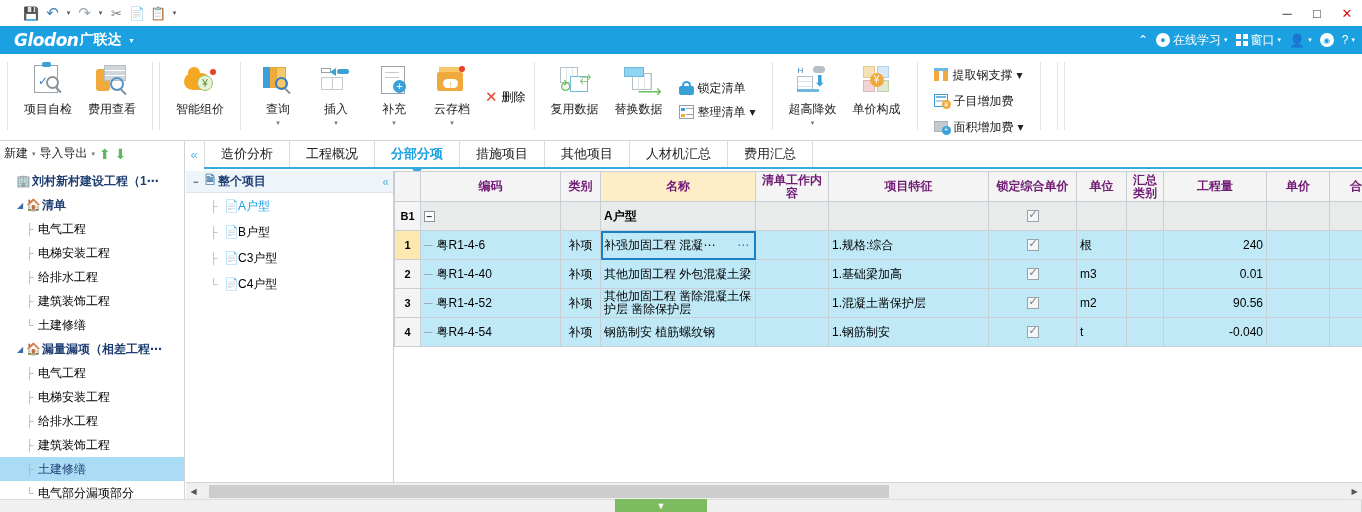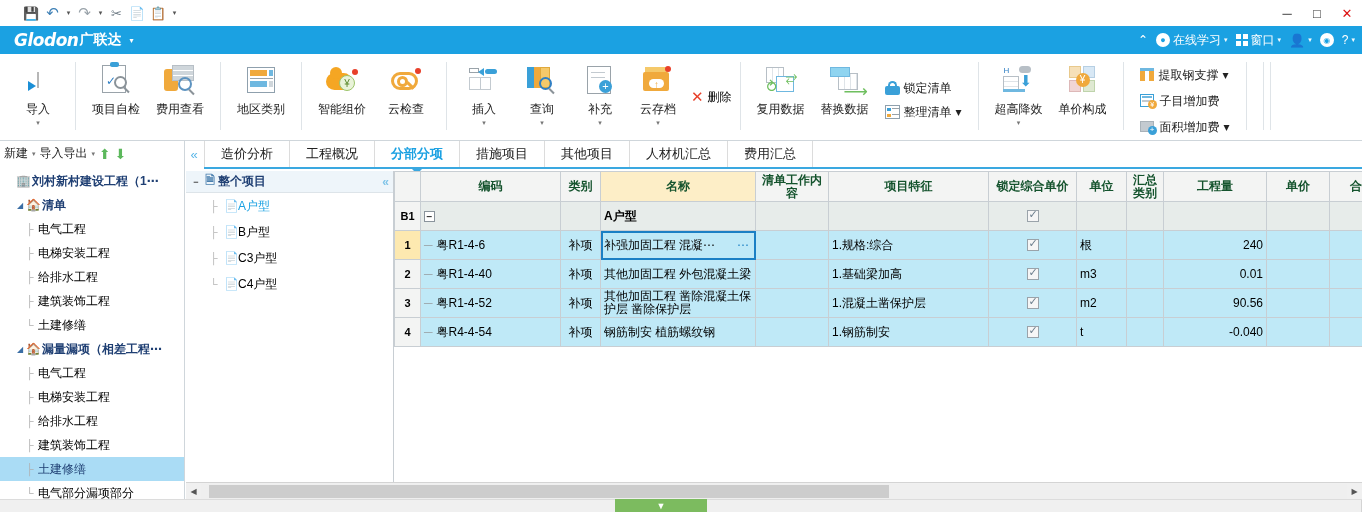--- a/index.html
+++ b/index.html
@@ -186,36 +186,36 @@
   .stnode { display:flex; align-items:center; height:26px; padding-left:24px; color:#000; }
   .stnode .stub { width:14px; color:#b6b6b6; font-size:11px; }
   .stnode .fic { width:14px; color:#8a949c; font-size:12px; }
   .stnode.sel { color:#1ba1e2; }
 
   
   .gridwrap { flex:1; position:relative; background:#fff; overflow:hidden; }
   table.grid { border-collapse: collapse; table-layout: fixed; width: 968px; font-size:12px; }
   table.grid th {
     background:#f3f4f3; border:1px solid #c8ced3; font-weight:bold;
-    height:30px; font-size:12px; color:#14532d; padding:0 2px; line-height:13px;
+    height:30px; font-size:12px; color:#701a75; padding:0 2px; line-height:13px;
   }
   table.grid th.name-col { background:#fdeec7; }
   table.grid td {
     border:1px solid #c8ced3; height:29px; padding:0 3px; color:#000;
     background:#bfe9f7; overflow:hidden; line-height:13px;
   }
   table.grid tr.grouprow td { background:#e7ecea; font-weight:bold; }
   table.grid td.rownum {
     background:#f3f4f3; text-align:center; font-weight:bold; font-size:11px;
   }
   table.grid tr.grouprow td.rownum { background:#f3f4f3; }
   table.grid td.rownum.active { background:#fde9b0; color:#000; }
   td.num { text-align:right; }
   td.ctr { text-align:center; }
-  .cellsel { outline: 2px solid #1b7fc4; outline-offset:-2px; position:relative;font-family:Liberation Serif, serif; }
+  .cellsel { outline: 2px solid #1b7fc4; outline-offset:-2px; position:relative; }
   .ellip { position:absolute; right:5px; top:50%; transform:translateY(-50%); color:#1b7fc4; letter-spacing:1px;}
   .chk {
     display:inline-block; width:12px; height:12px; border:1px solid #9aa3aa;
     background:#f6f6f6; position:relative; vertical-align:middle;
   }
   .chk:after {
     content:'✓'; position:absolute; left:1px; top:-3px; font-size:11px; color:#6a7d8c;
   }
   .treestub { color:#9aa3a8; margin-right:4px; }
   .expbox {
@@ -301,29 +301,20 @@
       </span>
       <span class="it">
         <span>?</span>
         <span class="mini-caret">▾</span>
       </span>
     </div>
   </div>
 
   <div class="ribbon">
 
-    <div class="rgroup">
-      <div class="rbtn">
-        <span class="ric">
-          <span class="ic"><span class="ic-grid"></span><span class="ic-arrow"></span></span>
-        </span>
-        <span class="rlab">导入</span>
-        <span class="rcar">▾</span>
-      </div>
-    </div>
     <div class="rsep"></div>
 
     <div class="rgroup">
       <div class="rbtn wide">
         <span class="ric">
           <span class="ic" style="width:30px;height:30px">
             <span class="ic-doc" style="width:24px;height:28px;position:absolute;left:1px;top:0"></span>
             <span style="position:absolute;left:9px;top:-3px;width:9px;height:5px;background:#3aa0d8;border-radius:2px"></span>
             <span style="position:absolute;left:5px;top:9px;color:#2f7fc4;font-size:12px">✓</span>
             <span class="ic-mag" style="left:13px;top:11px;"></span>
@@ -337,84 +328,59 @@
             <span style="position:absolute;left:0;top:4px;width:14px;height:22px;background:#f0a93c;border-radius:3px"></span>
             <span style="position:absolute;left:8px;top:0px;width:22px;height:16px;background:repeating-linear-gradient(to bottom,#cfd6db 0 4px,#fff 4px 5px);border:1px solid #b7bfc6"></span>
             <span class="ic-mag" style="left:14px;top:12px;width:14px;height:14px;border-color:#5d93c0"></span>
           </span>
         </span>
         <span class="rlab">费用查看</span>
       </div>
     </div>
     <div class="rsep"></div>
 
-    <div class="rgroup">
-      <div class="rbtn wide">
-        <span class="ric">
-          <span class="ic" style="width:28px;height:26px;border:1px solid #8fa0ad;background:#fff;display:block">
-            <span style="position:absolute;left:2px;top:2px;width:17px;height:6px;background:#f0a93c"></span>
-            <span style="position:absolute;left:21px;top:2px;width:4px;height:6px;background:#6fb8e0"></span>
-            <span style="position:absolute;left:2px;top:10px;width:23px;height:1px;background:#9aa3aa"></span>
-            <span style="position:absolute;left:2px;top:13px;width:17px;height:6px;background:#6fb8e0"></span>
-            <span style="position:absolute;left:21px;top:13px;width:4px;height:6px;background:#cfd6db"></span>
-          </span>
-        </span>
-        <span class="rlab">地区类别</span>
-      </div>
-    </div>
     <div class="rsep"></div>
 
     <div class="rgroup">
       <div class="rbtn wide">
         <span class="ric">
           <span class="ic" style="width:32px;height:26px">
             <span class="cloud" style="position:absolute;left:0;top:6px"></span>
             <span style="position:absolute;left:13px;top:8px;width:16px;height:16px;border-radius:50%;background:#e9f3d9;border:1px solid #9cc46a;color:#5c8a2e;font-size:10px;text-align:center;line-height:15px">¥</span>
             <span class="dotred" style="right:0;top:2px"></span>
           </span>
         </span>
         <span class="rlab">智能组价</span>
       </div>
-      <div class="rbtn wide">
-        <span class="ric">
-          <span class="ic" style="width:32px;height:26px">
-            <span style="position:absolute;left:1px;top:5px;width:27px;height:18px;border:3px solid #f0a93c;border-radius:10px"></span>
-            <span style="position:absolute;left:7px;top:9px;width:11px;height:11px;border:3px solid #f0a93c;border-radius:50%"></span>
-            <span style="position:absolute;left:16px;top:17px;width:9px;height:3px;background:#f0a93c;transform:rotate(45deg)"></span>
-            <span class="dotred" style="right:1px;top:1px"></span>
-          </span>
-        </span>
-        <span class="rlab">云检查</span>
-      </div>
     </div>
     <div class="rsep"></div>
 
     <div class="rgroup">
+      <div class="rbtn">
+        <span class="ric">
+          <span class="ic" style="width:30px;height:28px">
+            <span style="position:absolute;left:0;top:1px;width:7px;height:21px;background:#3aa0d8"></span>
+            <span style="position:absolute;left:7px;top:1px;width:6px;height:21px;background:#f0a93c"></span>
+            <span style="position:absolute;left:13px;top:1px;width:10px;height:21px;background:#f5c96a;border:1px solid #e0a93c"></span>
+            <span class="ic-mag" style="left:12px;top:11px;width:13px;height:13px;border-color:#2f7fc4"></span>
+          </span>
+        </span>
+        <span class="rlab">查询</span>
+        <span class="rcar">▾</span>
+      </div>
       <div class="rbtn">
         <span class="ric">
           <span class="ic" style="width:30px;height:26px">
             <span style="position:absolute;left:0;top:1px;width:10px;height:5px;border:1px solid #9aa3aa"></span>
             <span style="position:absolute;left:0;top:10px;width:22px;height:13px;border:1px solid #c3cad0;background:repeating-linear-gradient(to right,#fff 0 10px,#c3cad0 10px 11px)"></span>
             <span style="position:absolute;left:16px;top:2px;width:12px;height:5px;border-radius:3px;background:#3aa0d8"></span>
             <span style="position:absolute;left:9px;top:1px;width:0;height:0;border-top:4px solid transparent;border-bottom:4px solid transparent;border-right:6px solid #3aa0d8"></span>
           </span>
         </span>
         <span class="rlab">插入</span>
-        <span class="rcar">▾</span>
-      </div>
-      <div class="rbtn">
-        <span class="ric">
-          <span class="ic" style="width:30px;height:28px">
-            <span style="position:absolute;left:0;top:1px;width:7px;height:21px;background:#3aa0d8"></span>
-            <span style="position:absolute;left:7px;top:1px;width:6px;height:21px;background:#f0a93c"></span>
-            <span style="position:absolute;left:13px;top:1px;width:10px;height:21px;background:#f5c96a;border:1px solid #e0a93c"></span>
-            <span class="ic-mag" style="left:12px;top:11px;width:13px;height:13px;border-color:#2f7fc4"></span>
-          </span>
-        </span>
-        <span class="rlab">查询</span>
         <span class="rcar">▾</span>
       </div>
       <div class="rbtn">
         <span class="ric">
           <span class="ic" style="width:26px;height:28px">
             <span class="ic-doc" style="position:absolute;left:0;top:0;background:linear-gradient(to bottom,#fff 0,#fff 100%)"></span>
             <span style="position:absolute;left:4px;top:6px;width:14px;height:1px;background:#c3cad0"></span>
             <span style="position:absolute;left:4px;top:11px;width:14px;height:1px;background:#c3cad0"></span>
             <span style="position:absolute;left:12px;top:14px;width:13px;height:13px;border-radius:50%;background:#3aa0d8;color:#fff;font-size:11px;line-height:12px;text-align:center">+</span>
           </span>

